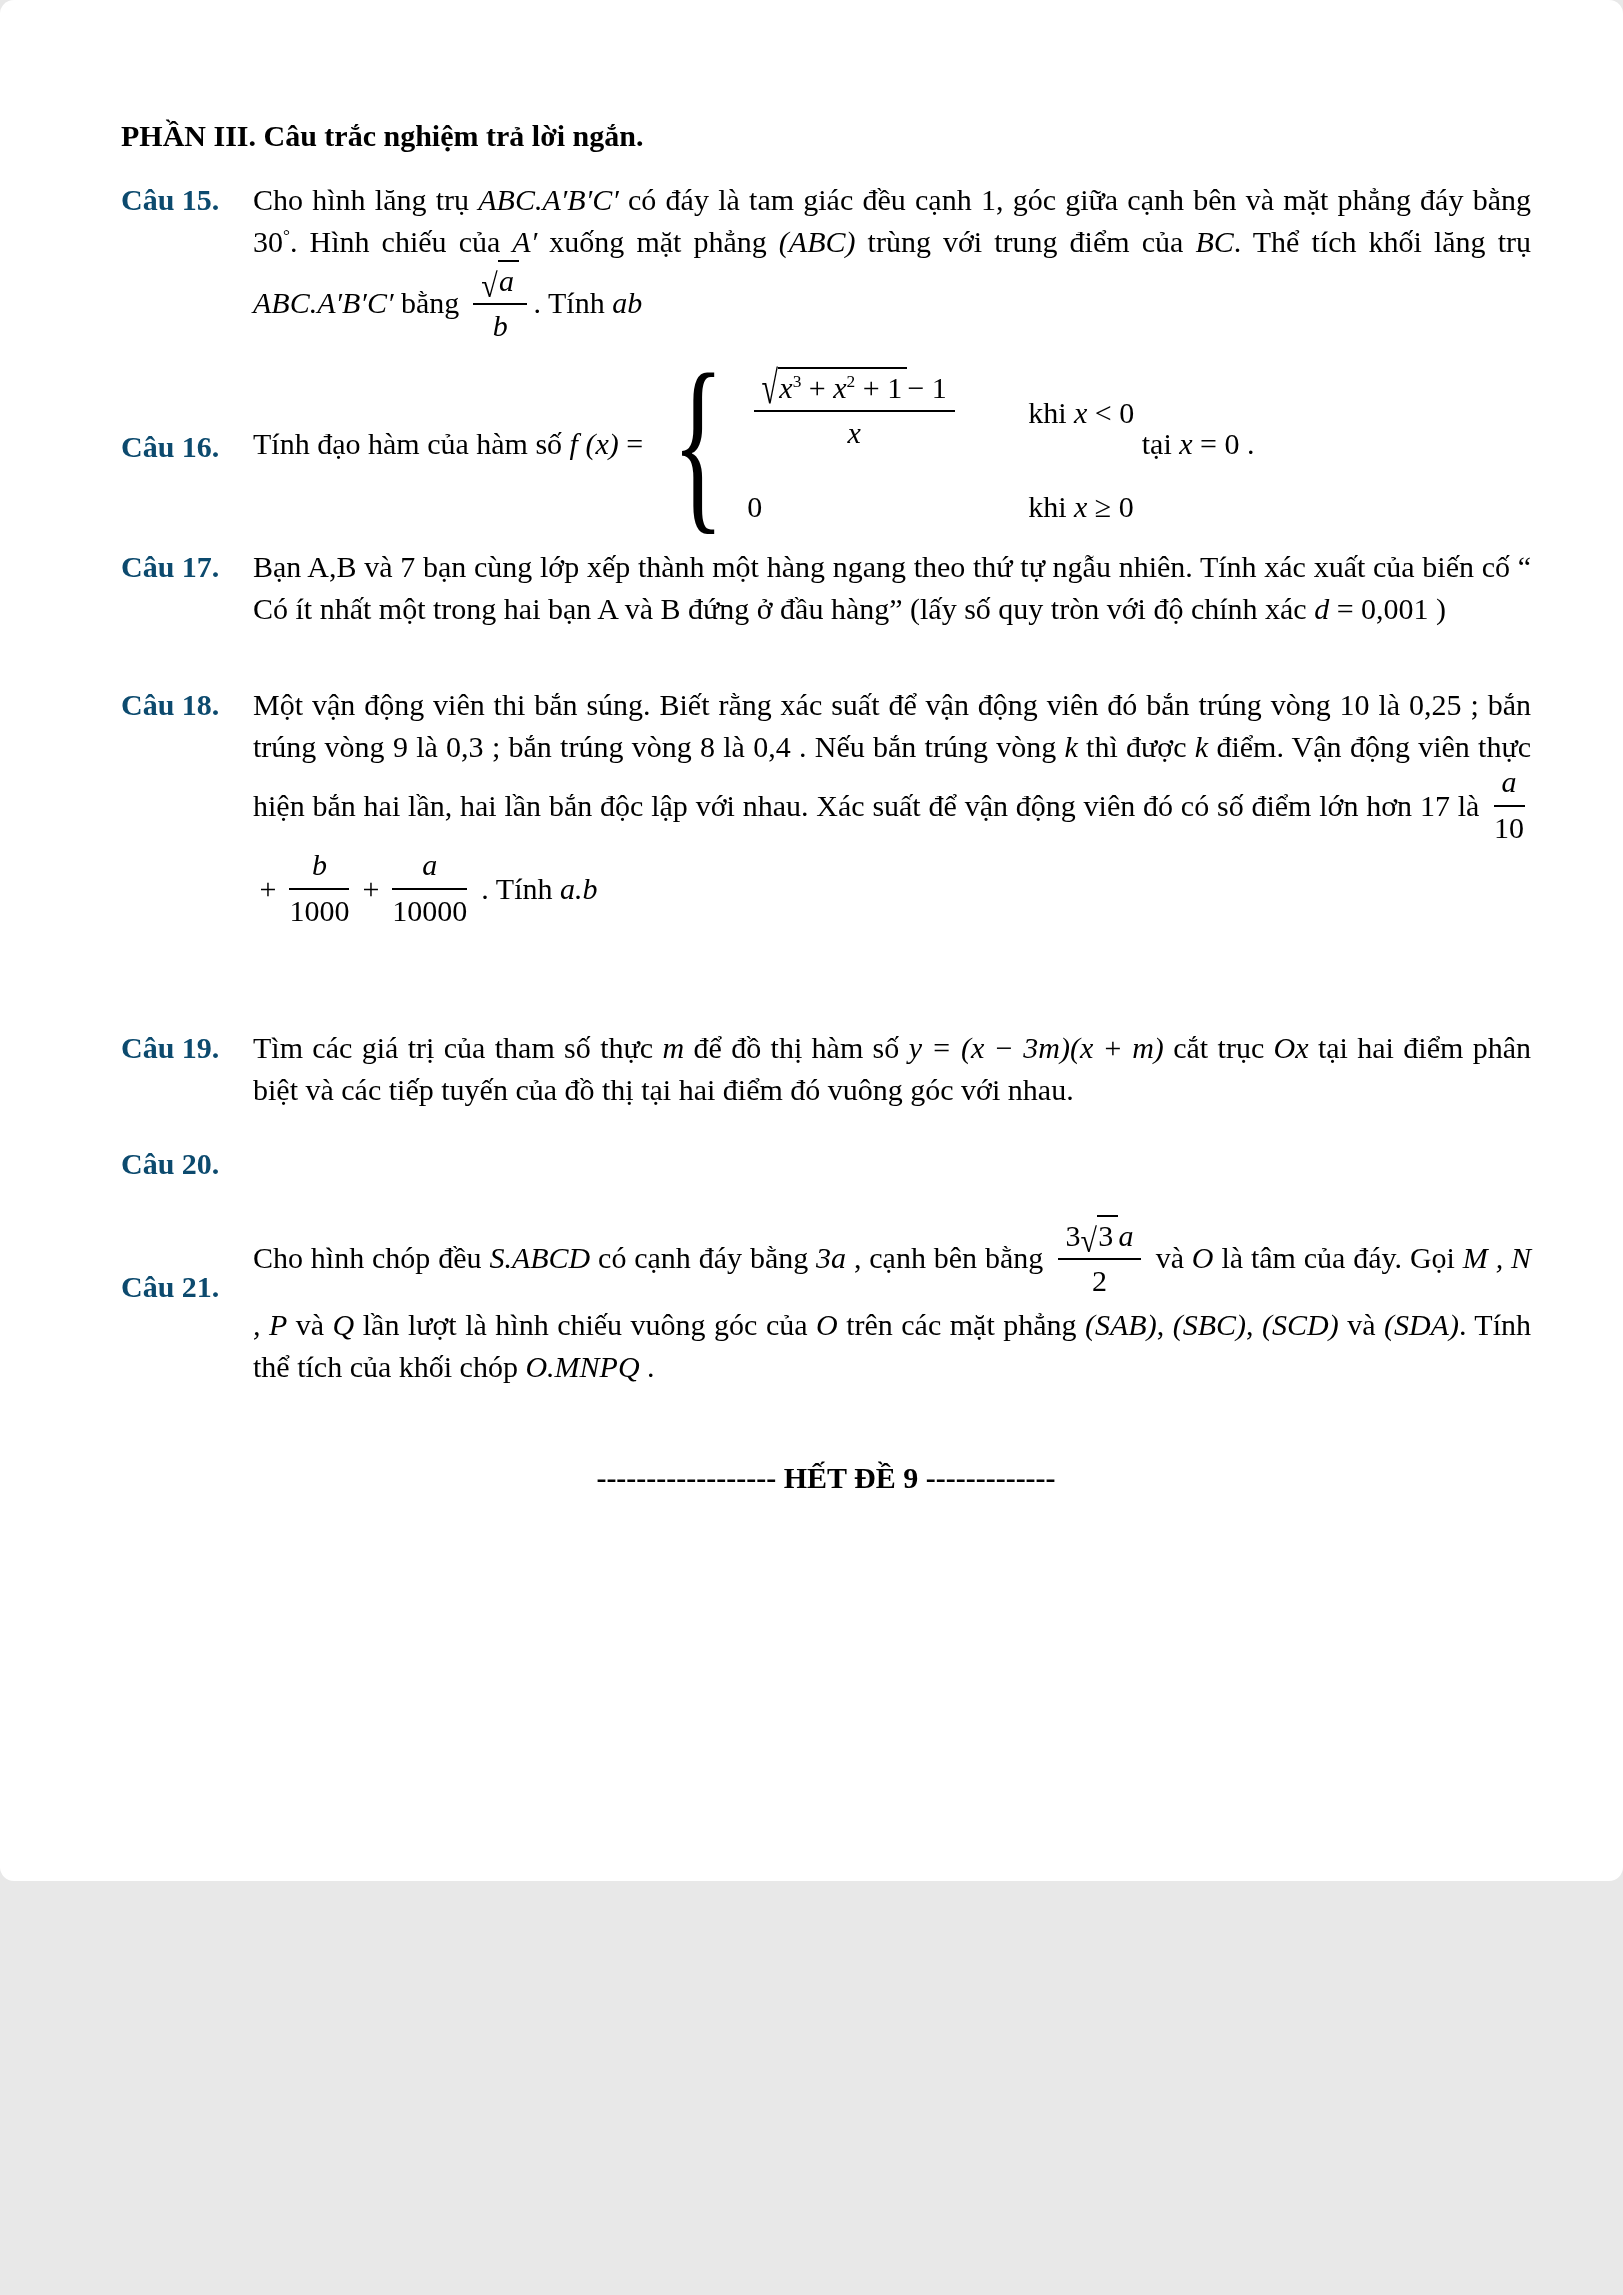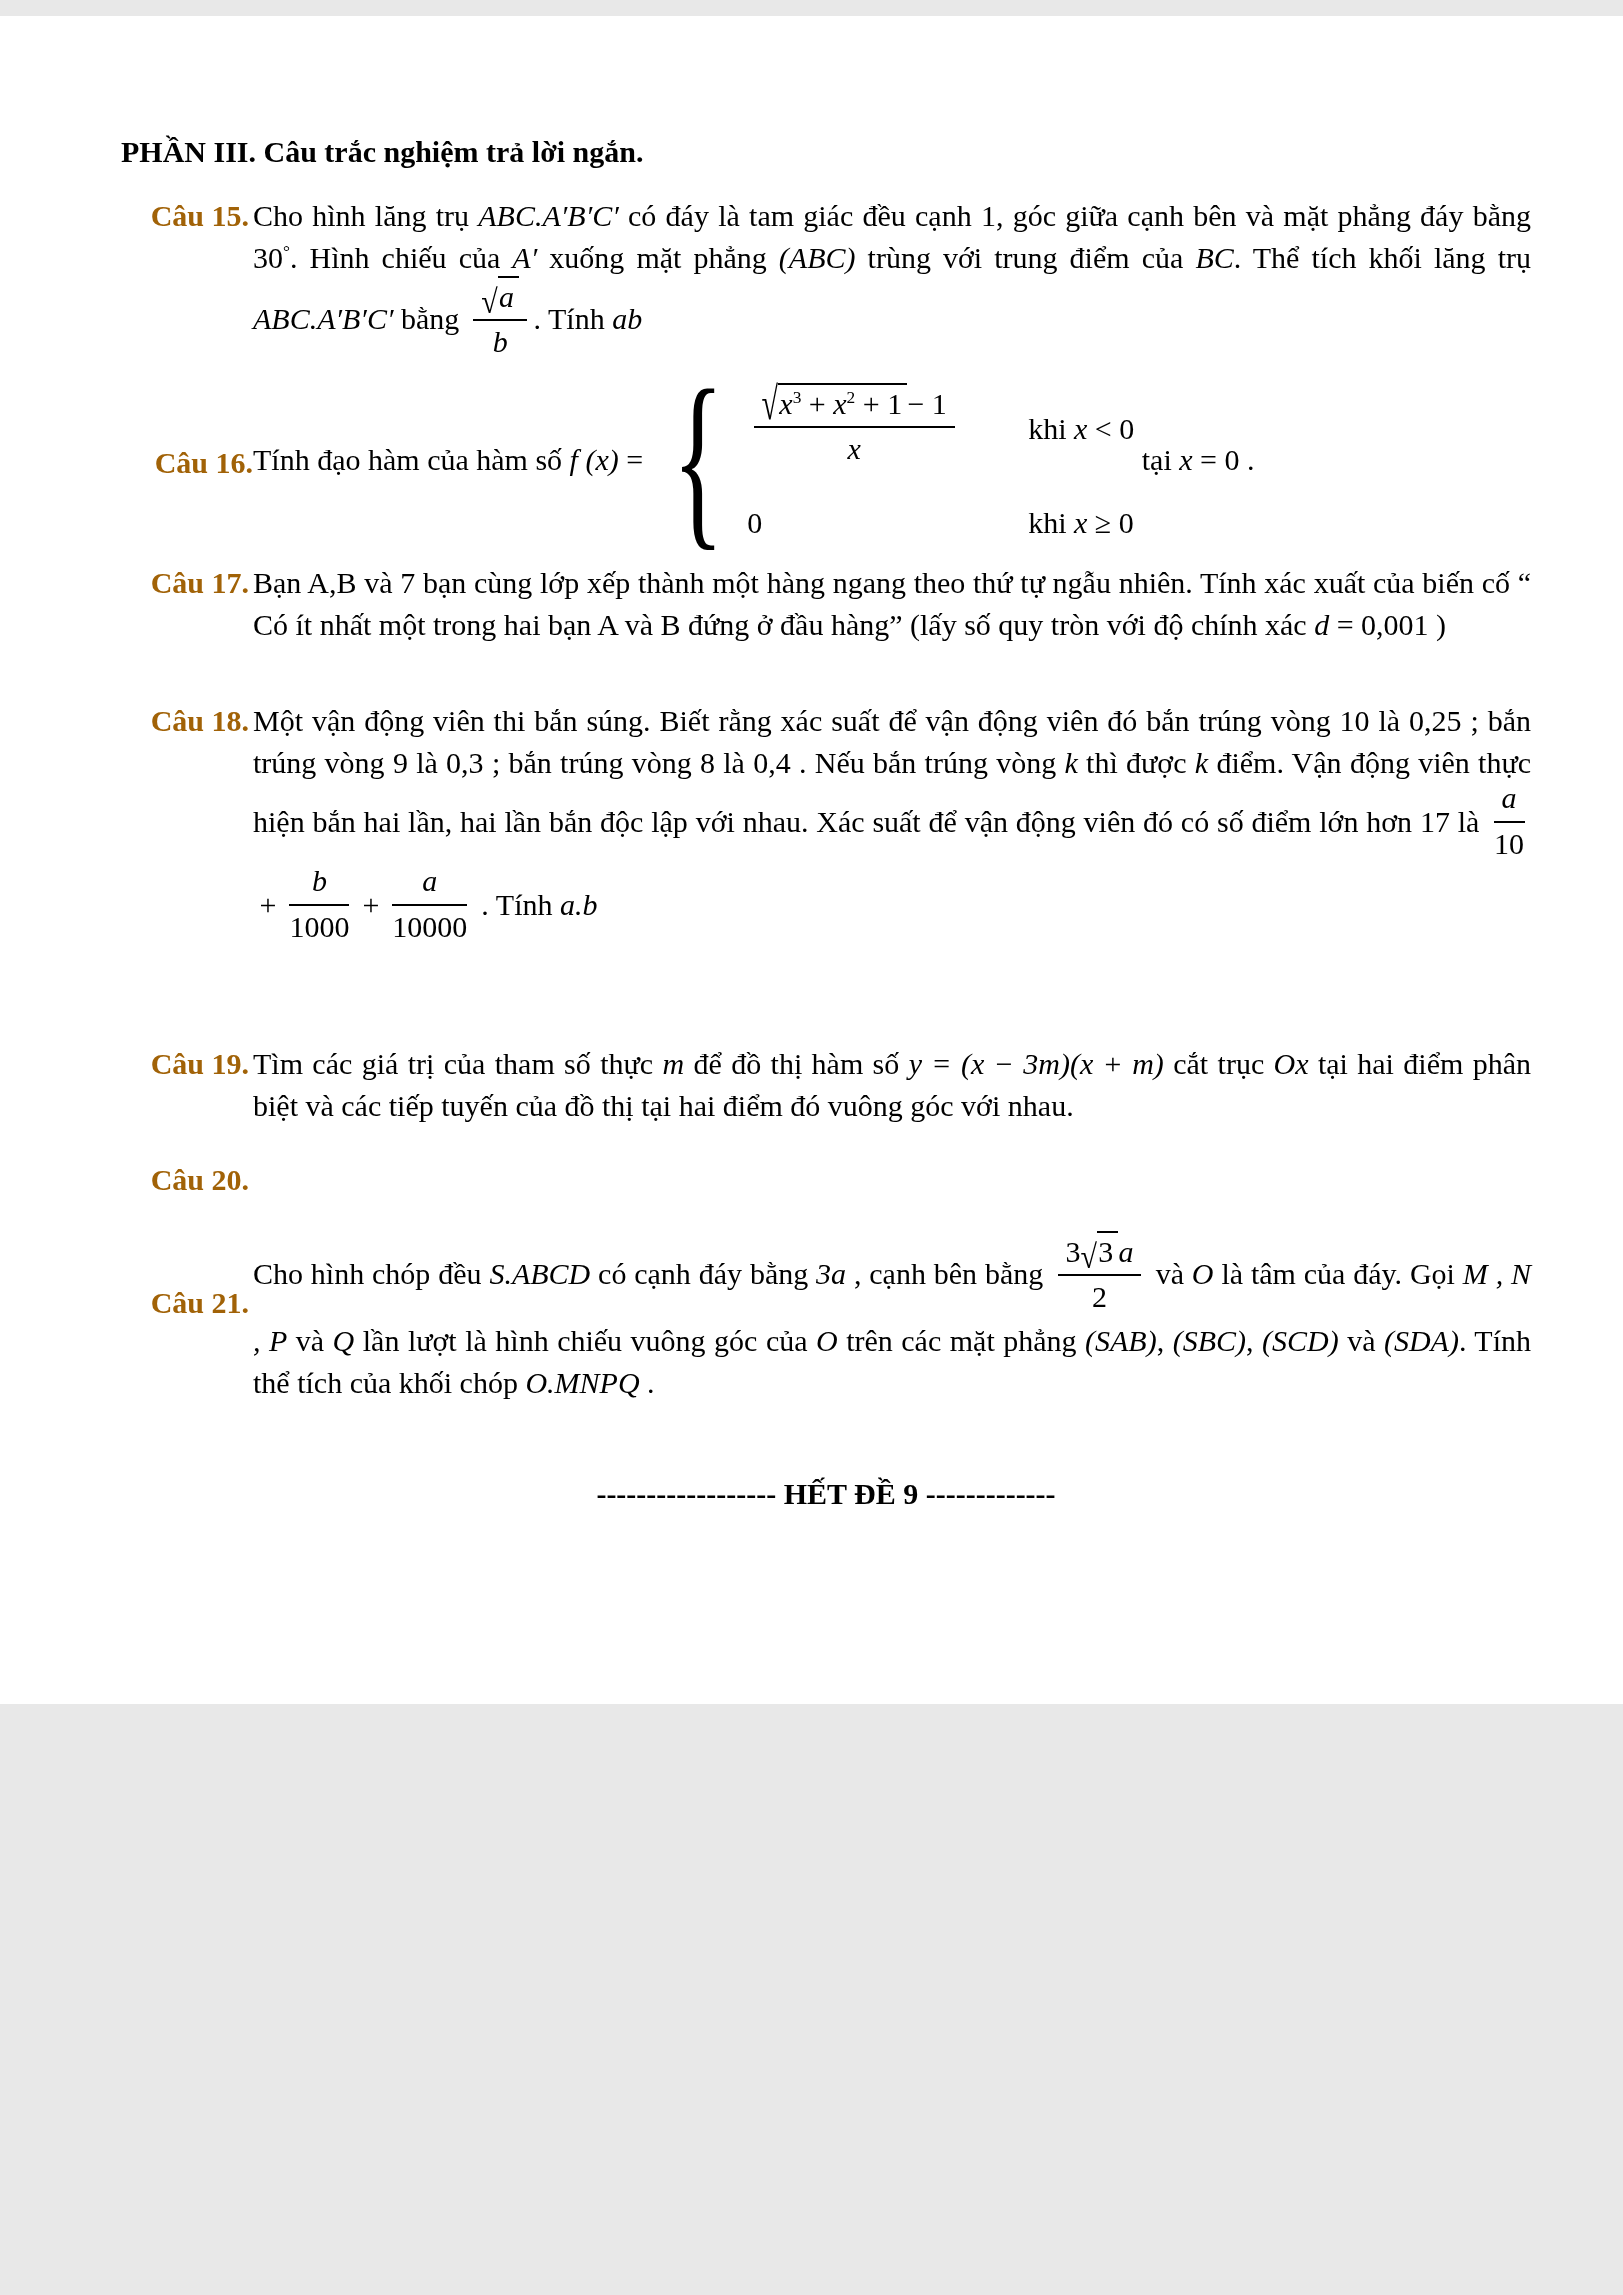--- a/index.html
+++ b/index.html
@@ -1,28 +1,28 @@
 <!DOCTYPE html>
 <html style="font-size:10.5px"><head>
 <meta charset="utf-8">
 <style>
   html,body{margin:0;padding:0;background:#e8e8e8;}
   .page{
     position:relative;
-    width:1623px;height:1688px;
+    width:1623px;height:1881px;
     background:#ffffff;
     font-family:"Liberation Serif","DejaVu Serif",serif;
     font-size:30px;line-height:42px;color:#000;
-    margin:16px auto;overflow:hidden;
+    margin:0 auto;overflow:hidden;border-radius:14px;
   }
   .hblock{position:absolute;left:121px;width:1410px;font-weight:bold;}
   #h3{top:115px;}
   #h4{top:971px;}
   .q{position:absolute;left:121px;width:1410px;padding-left:132px;box-sizing:border-box;text-align:justify;}
-  .qnum{position:absolute;left:0;top:0;width:128px;color:#a16207;font-weight:bold;text-align:right;}
+  .qnum{position:absolute;left:0;top:0;width:128px;color:#0c4a6e;font-weight:bold;text-align:left;}
   #q15{top:179px;}
   #q16{top:370px;display:flex;align-items:center;text-align:left;padding-left:0;}
   #q16 .qnum{position:static;flex:0 0 132px;}
   #q16 .qbody{white-space:nowrap;}
   #q17{top:546px;}
   #q18{top:684px;}
   #q19{top:1027px;}
   #q20{top:1143px;}
   #q21{top:1218px;}
   #q21 .qnum{top:48px;}

